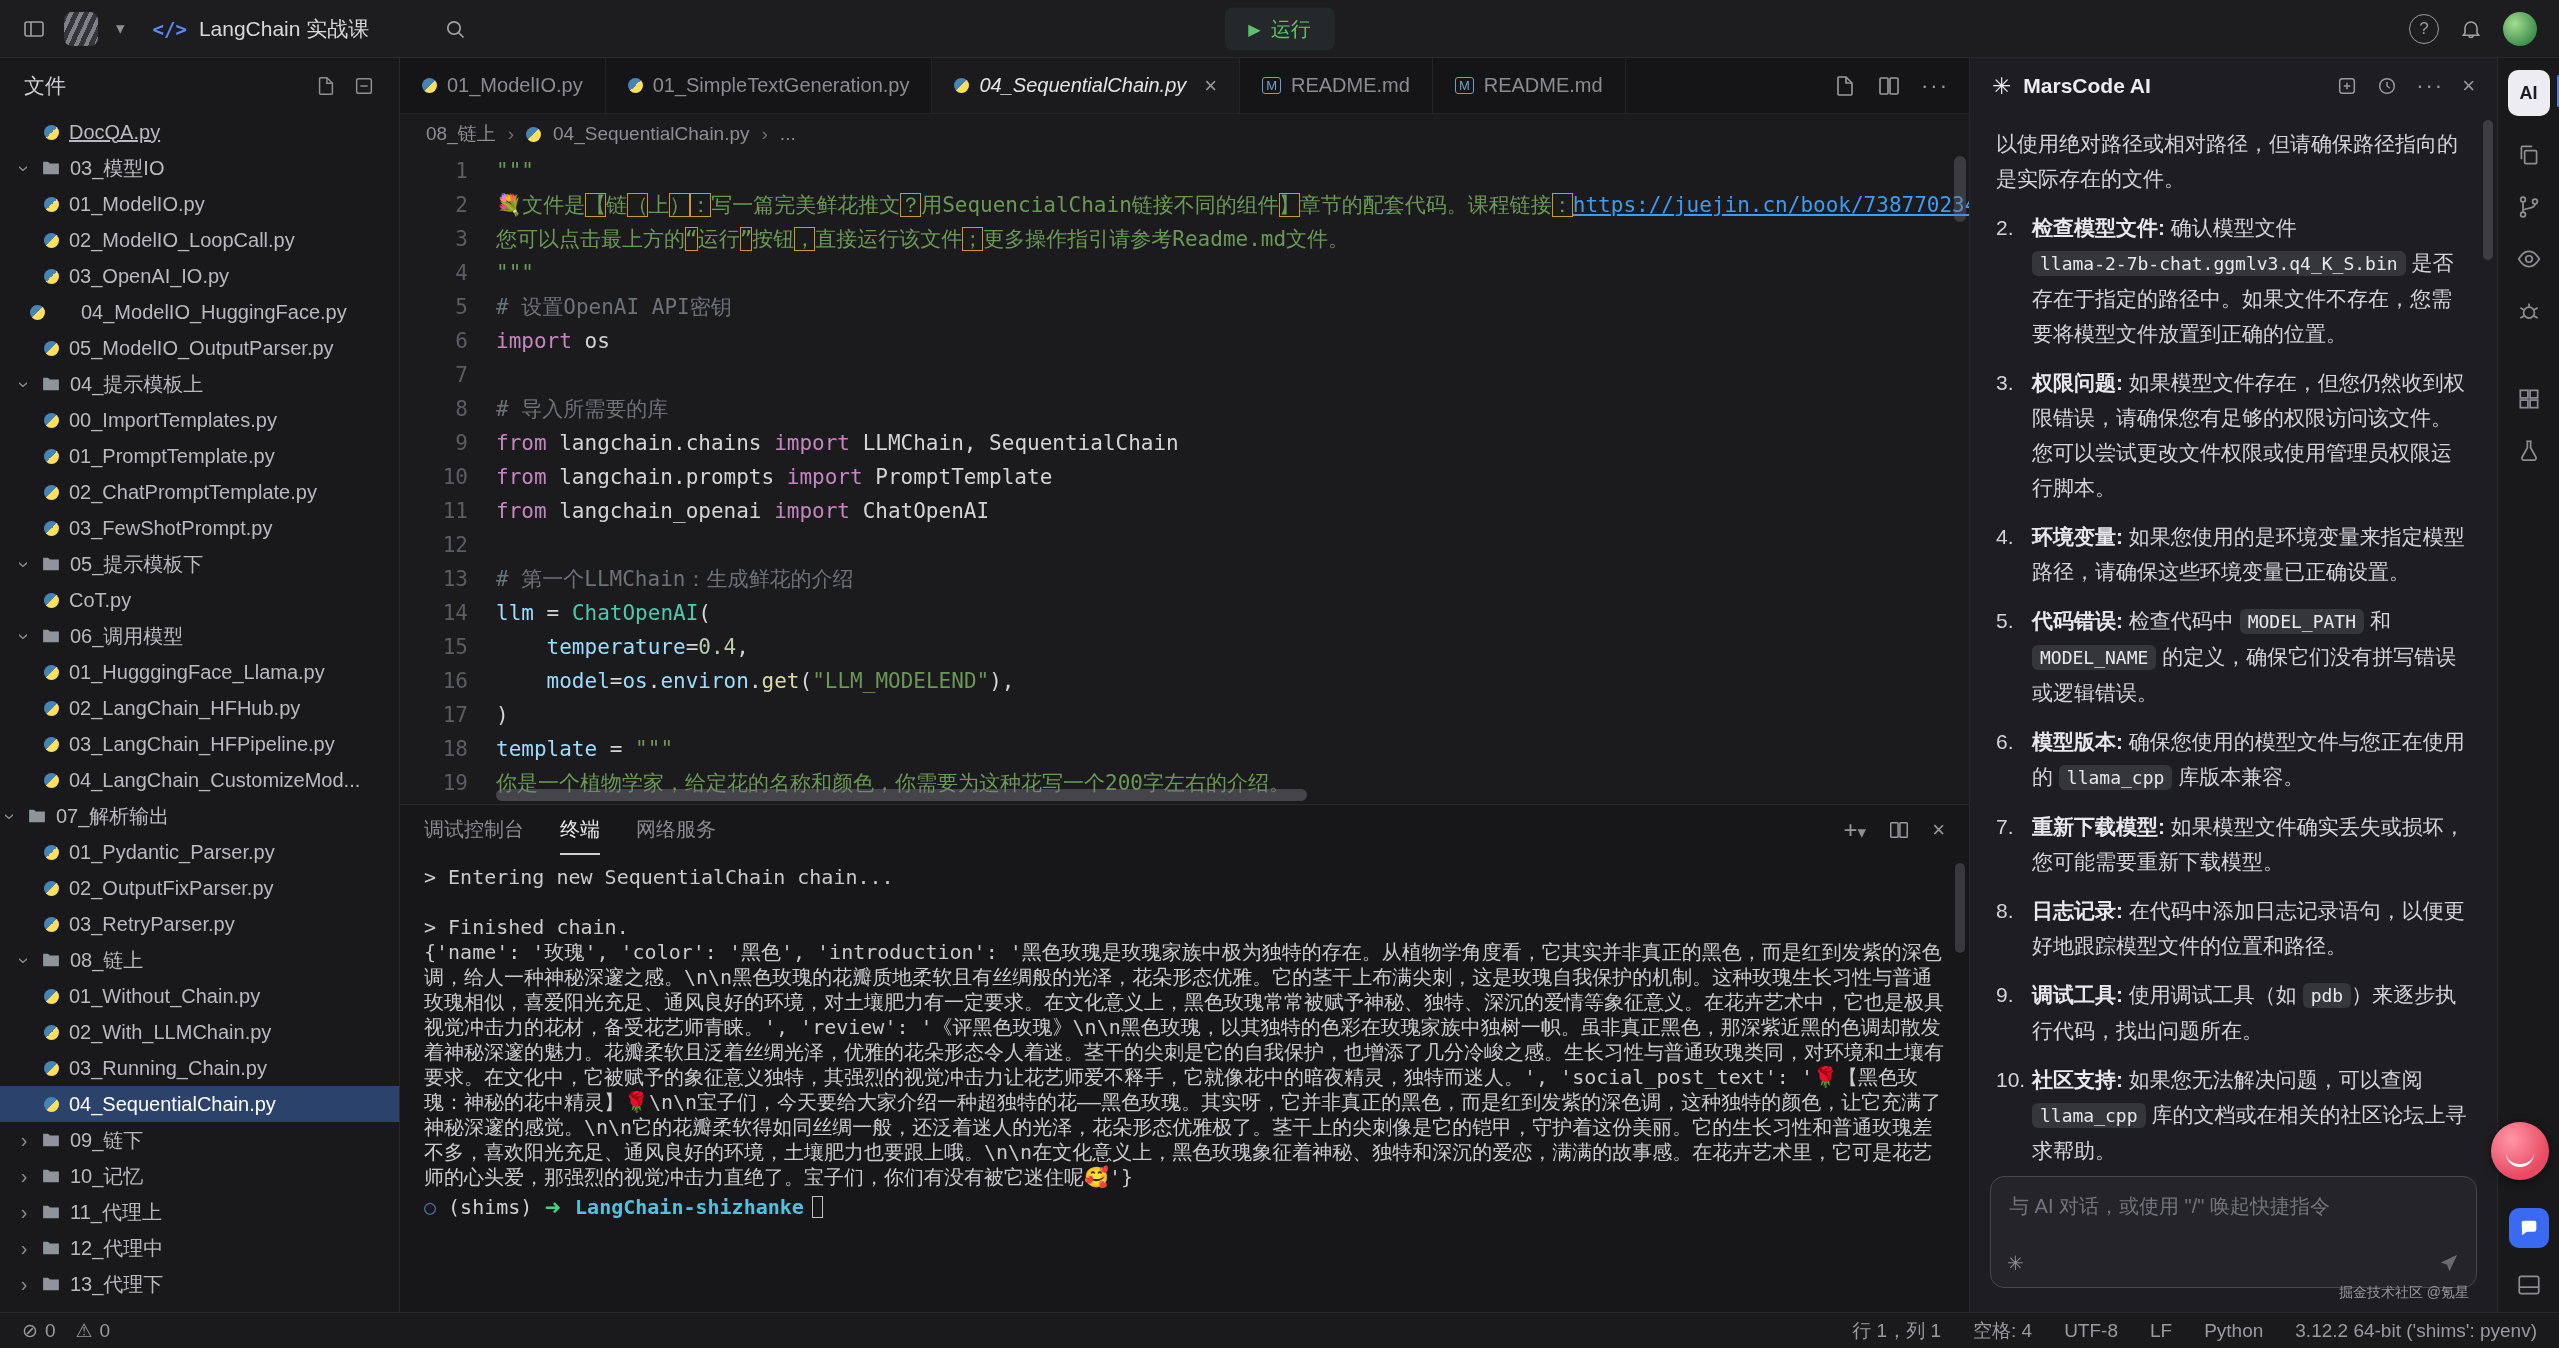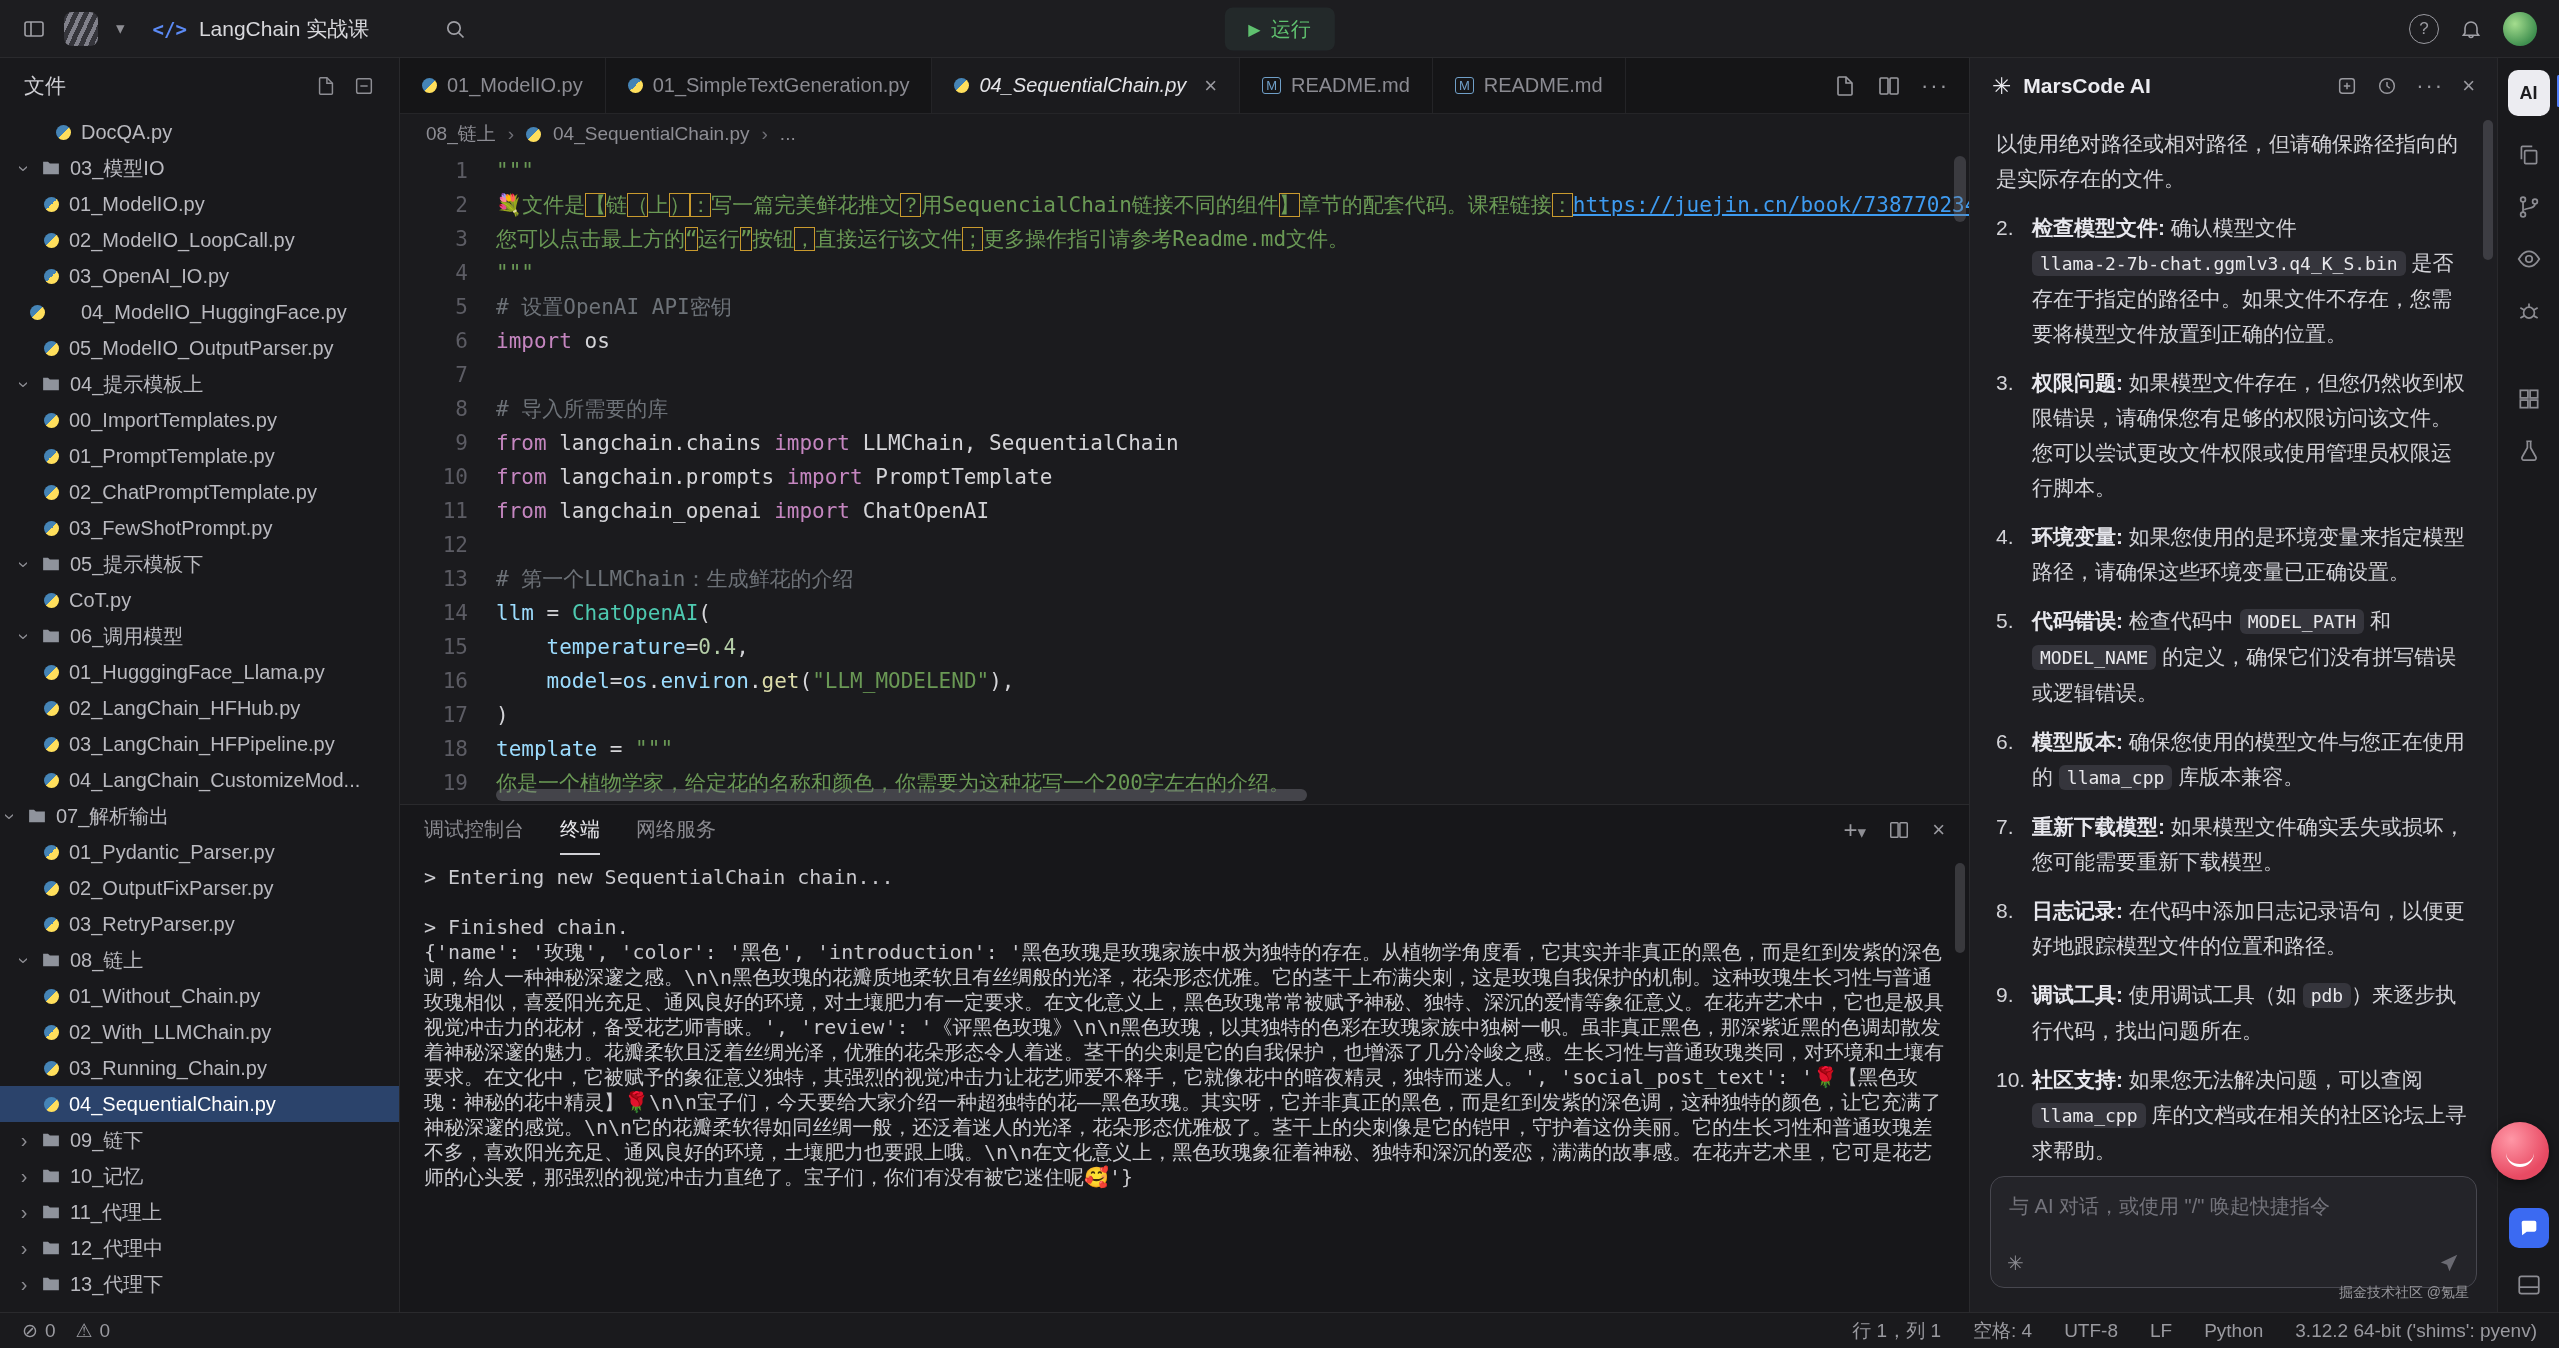--- a/index.html
+++ b/index.html
@@ -217,21 +217,21 @@
           </span>
           <span class="icon-btn">
             <svg width="22" height="22" viewBox="0 0 24 24" fill="none" stroke="#8e8e94" stroke-width="1.6">
                 <rect x="4" y="4" width="16" height="16" rx="2"></rect>
                 <path d="M8 12h8"></path>
               </svg>
           </span>
         </span>
       </div>
       <div class="tree" id="tree">
-          <div class="tree-row" style="padding-left: 56px;">
+          <div class="tree-row" style="padding-left: 44px; text-decoration: underline;">
             <span class="pyicon"></span>
             <span class="tree-label">DocQA.py</span>
           </div>
           <div class="tree-row" style="padding-left: 16px;">
             <span class="chev open">›</span>
             <span class="foldericon">
               <svg width="18" height="16" viewBox="0 0 16 14">
                 <path d="M1 1.5h4.3L7 3h8v9.5H1z" fill="#8f939c"></path>
               </svg>
             </span>
@@ -510,20 +510,21 @@
             </span>
             <span class="xmark">×</span>
           </span>
         </div>
         <div class="terminal" id="terminal">
           <div class="term-scroll"></div>
         <div class="term-line">&gt; Entering new SequentialChain chain...</div>
             <div class="term-line">&nbsp;</div>
             <div class="term-line">&gt; Finished chain.</div>
             <div class="term-line">{'name': '玫瑰', 'color': '黑色', 'introduction': '黑色玫瑰是玫瑰家族中极为独特的存在。从植物学角度看，它其实并非真正的黑色，而是红到发紫的深色调，给人一种神秘深邃之感。\n\n黑色玫瑰的花瓣质地柔软且有丝绸般的光泽，花朵形态优雅。它的茎干上布满尖刺，这是玫瑰自我保护的机制。这种玫瑰生长习性与普通玫瑰相似，喜爱阳光充足、通风良好的环境，对土壤肥力有一定要求。在文化意义上，黑色玫瑰常常被赋予神秘、独特、深沉的爱情等象征意义。在花卉艺术中，它也是极具视觉冲击力的花材，备受花艺师青睐。', 'review': '《评黑色玫瑰》\n\n黑色玫瑰，以其独特的色彩在玫瑰家族中独树一帜。虽非真正黑色，那深紫近黑的色调却散发着神秘深邃的魅力。花瓣柔软且泛着丝绸光泽，优雅的花朵形态令人着迷。茎干的尖刺是它的自我保护，也增添了几分冷峻之感。生长习性与普通玫瑰类同，对环境和土壤有要求。在文化中，它被赋予的象征意义独特，其强烈的视觉冲击力让花艺师爱不释手，它就像花中的暗夜精灵，独特而迷人。', 'social_post_text': '🌹【黑色玫瑰：神秘的花中精灵】🌹\n\n宝子们，今天要给大家介绍一种超独特的花——黑色玫瑰。其实呀，它并非真正的黑色，而是红到发紫的深色调，这种独特的颜色，让它充满了神秘深邃的感觉。\n\n它的花瓣柔软得如同丝绸一般，还泛着迷人的光泽，花朵形态优雅极了。茎干上的尖刺像是它的铠甲，守护着这份美丽。它的生长习性和普通玫瑰差不多，喜欢阳光充足、通风良好的环境，土壤肥力也要跟上哦。\n\n在文化意义上，黑色玫瑰象征着神秘、独特和深沉的爱恋，满满的故事感。在花卉艺术里，它可是花艺师的心头爱，那强烈的视觉冲击力直绝了。宝子们，你们有没有被它迷住呢🥰'}</div>
+            <div class="term-line term-prompt"><span class="cmd-dot">○</span><span class="venv">(shims) </span><span class="arrow">➜  </span><span class="dir">LangChain-shizhanke</span><span class="cursor"></span></div>
           </div>
       </div>
     </div>
 
     <aside class="ai-panel">
       <div class="ai-head">
         <span class="ai-logo">✳</span>
         <span class="ai-title">MarsCode AI</span>
         <span class="ai-acts">
           <span class="icon-btn">

